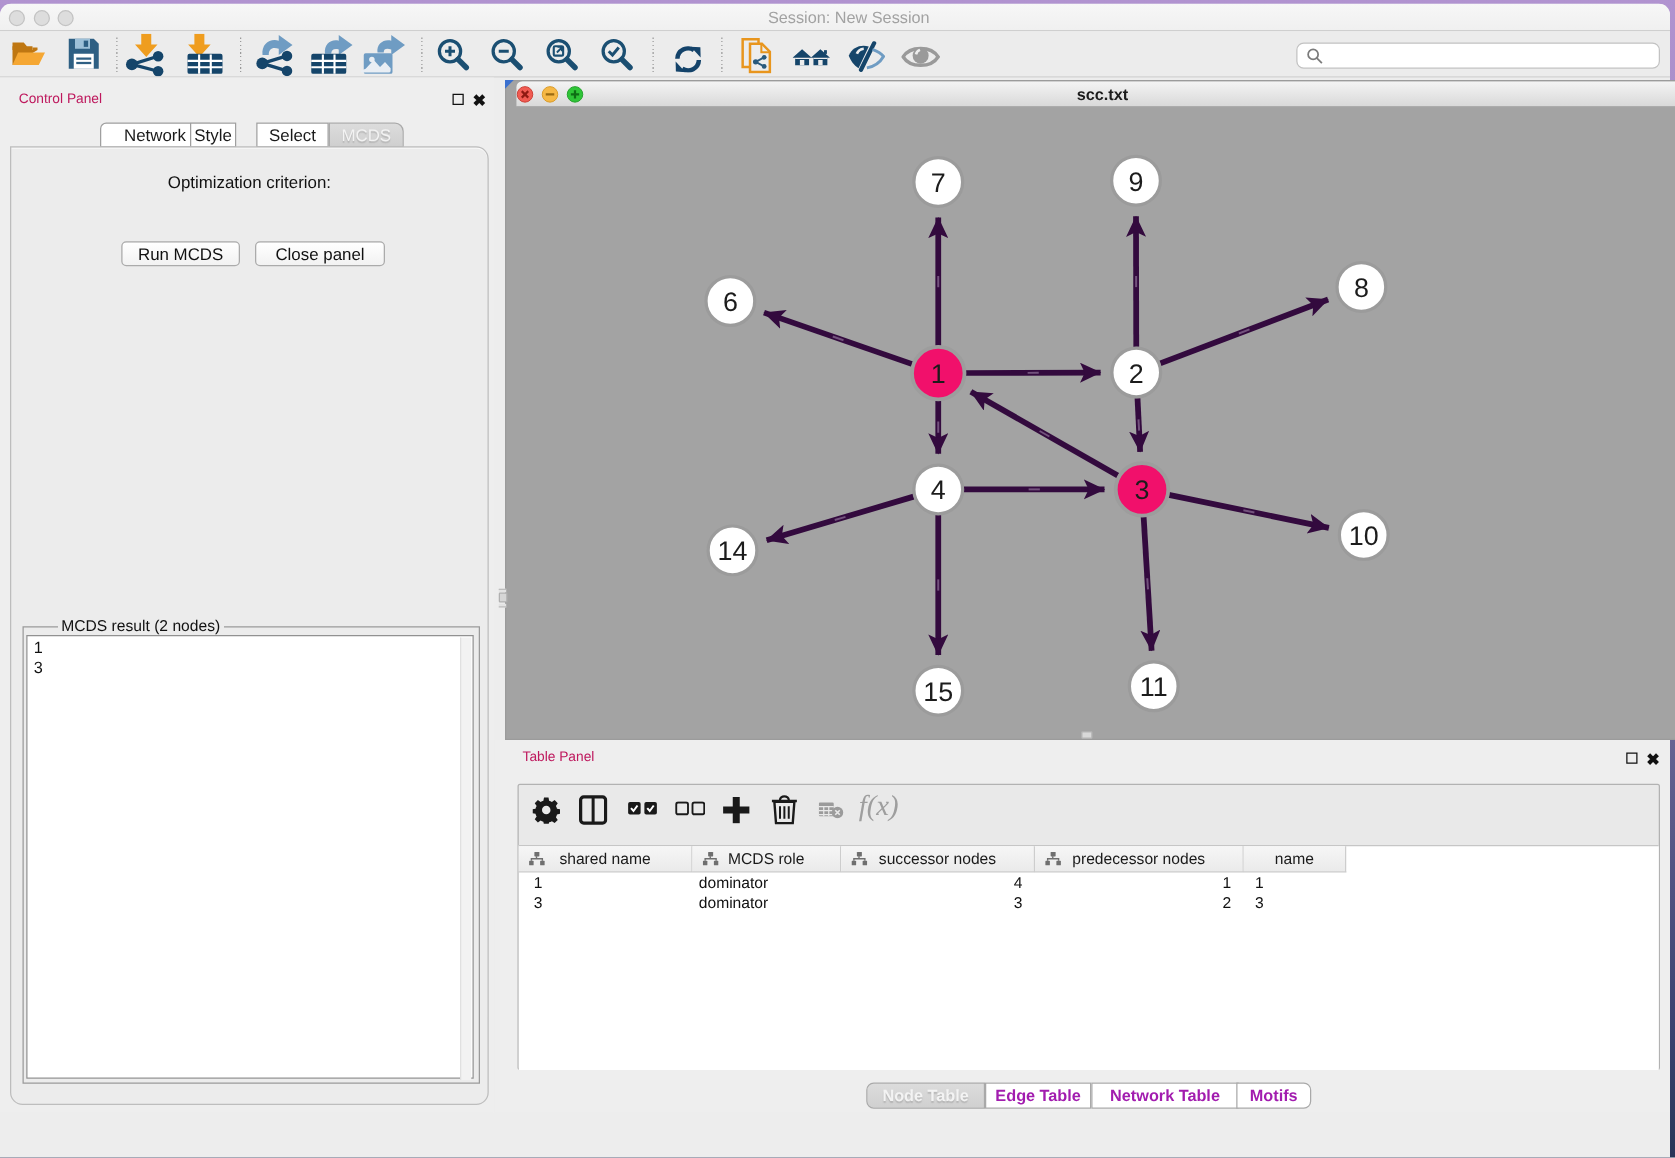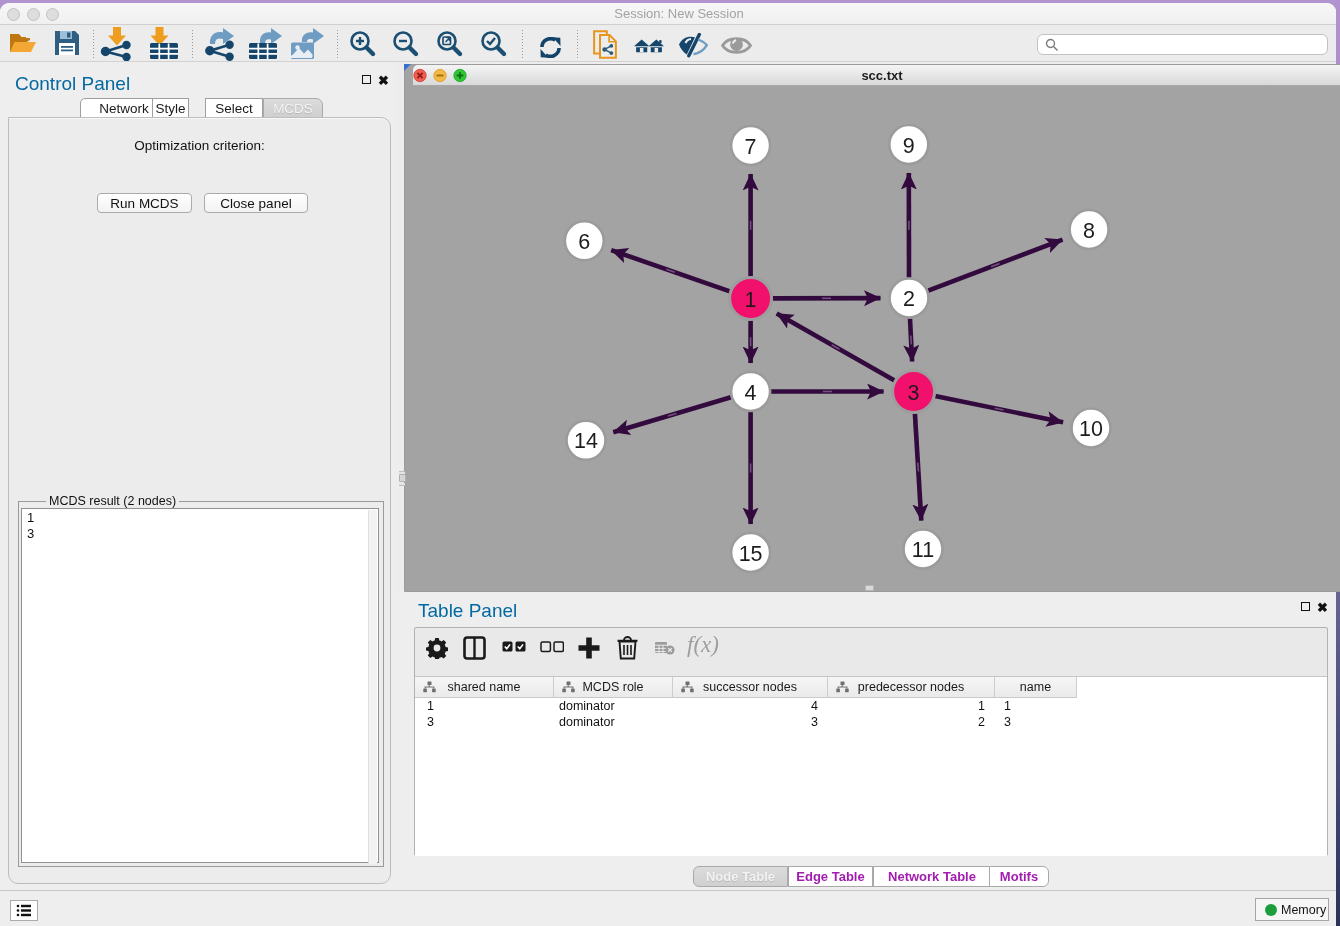--- a/index.html
+++ b/index.html
@@ -19,21 +19,21 @@
 
 .toolbar { position:absolute; left:0; top:22px; width:100%; height:37px;
   background:#ececec; border-bottom:1px solid #d2d2d2; }
 .tsep { position:absolute; top:5px; height:29px; width:1px;
   background-image:repeating-linear-gradient(#9a9a9a 0 1px, transparent 1px 3px); }
 .ticon { position:absolute; top:3px; }
 .search { position:absolute; left:1037px; top:9px; width:291px; height:21px;
   background:#ffffff; border:1.5px solid #c2c2c2; border-radius:6px; }
 
 .dock { position:absolute; left:0; top:59px; width:395px; height:828px; background:#eeeeee; }
-.panel-head { font-size:19px; color:#0369a1; }
+.panel-head { font-size:11px; color:#be185d; }
 .float-btn { position:absolute; width:9px; height:9px; border:1.5px solid #111; }
 .close-x { position:absolute; font-size:13px; font-weight:bold; color:#111; }
 .tab { position:absolute; top:35.5px; height:20px; border:1px solid #9f9f9f; background:#fff;
   font-size:13.5px; color:#1a1a1a; text-align:center; line-height:19px; }
 .tab.dis { background:linear-gradient(#dcdcdc,#cfcfcf); color:#f3f3f3;
   text-shadow:0 1px 1px #b5b5b5; border-color:#aaa; }
 .cp-body { position:absolute; left:8px; top:55px; width:383px; height:767px;
   background:#ececec; border:1px solid #bdbdbd; border-radius:0 10px 10px 10px;
   box-shadow:inset 0 1px 0 #f8f8f8; }
 .btn { position:absolute; background:linear-gradient(#ffffff,#f2f2f2); border:1px solid #ababab;
@@ -409,34 +409,18 @@
         <div class="td" style="left:257px; top:37px; width:146px; text-align:right;">3</div>
         <div class="td" style="left:412px; top:37px; width:158px; text-align:right;">2</div>
         <div class="td" style="left:589px; top:37px;">3</div>
       </div>
     </div>
     <div class="btab dis" style="left:297px; width:95px;  top:274px; border-radius:6px 0 0 6px;">Node Table</div>
     <div class="btab" style="left:392px; width:85px;  top:274px;">Edge Table</div>
     <div class="btab" style="left:477px; width:118px; top:274px;">Network Table</div>
     <div class="btab" style="left:593px; width:60px;  top:274px; border-radius:0 6px 6px 0;">Motifs</div>
   </div>
-  <div class="bottombar" id="bottombar">
-    <div class="abs" style="left:10px; top:9px; width:28px; height:21px; background:#fdfdfd; border:1px solid #ababab;">
-      <svg width="26" height="19" viewBox="0 0 26 19">
-        <g fill="#111">
-          <circle cx="7" cy="5" r="1.3"></circle>
-            <circle cx="7" cy="9.5" r="1.3"></circle>
-            <circle cx="7" cy="14" r="1.3"></circle>
-          <rect x="10" y="3.8" width="10" height="2.4"></rect>
-            <rect x="10" y="8.3" width="10" height="2.4"></rect>
-            <rect x="10" y="12.8" width="10" height="2.4"></rect>
-        </g>
-      </svg>
-    </div>
-    <div class="abs" style="left:1255px; top:7px; width:74px; height:23px; background:#f6f6f6; border:1px solid #a6a6a6; font-size:12.5px; color:#111; line-height:22px;">
-      <span style="display:inline-block; width:12px; height:12px; border-radius:50%; background:#1d9e3c; margin:0 4px 0 9px; vertical-align:-2px;"></span>Memory</div>
-  </div>
 </div>
 
 <div class="abs" style="left:399px; top:471px; width:6px; height:3px; background:#e3e3e3; border-top:1px solid #bdbdbd;"></div>
 <div class="abs" style="left:398.5px; top:474px; width:7px; height:8px; background:#d6d6d6; border:1px solid #b0b0b0; border-radius:1px;"></div>
 <div class="abs" style="left:399px; top:483px; width:6px; height:3px; background:#e3e3e3; border-bottom:1px solid #bdbdbd;"></div>
 <div class="abs" style="left:865px; top:585px; width:9px; height:6px; background:#d9d9d9; border:1px solid #b5b5b5; border-radius:1px;"></div>
 
 </body></html>

